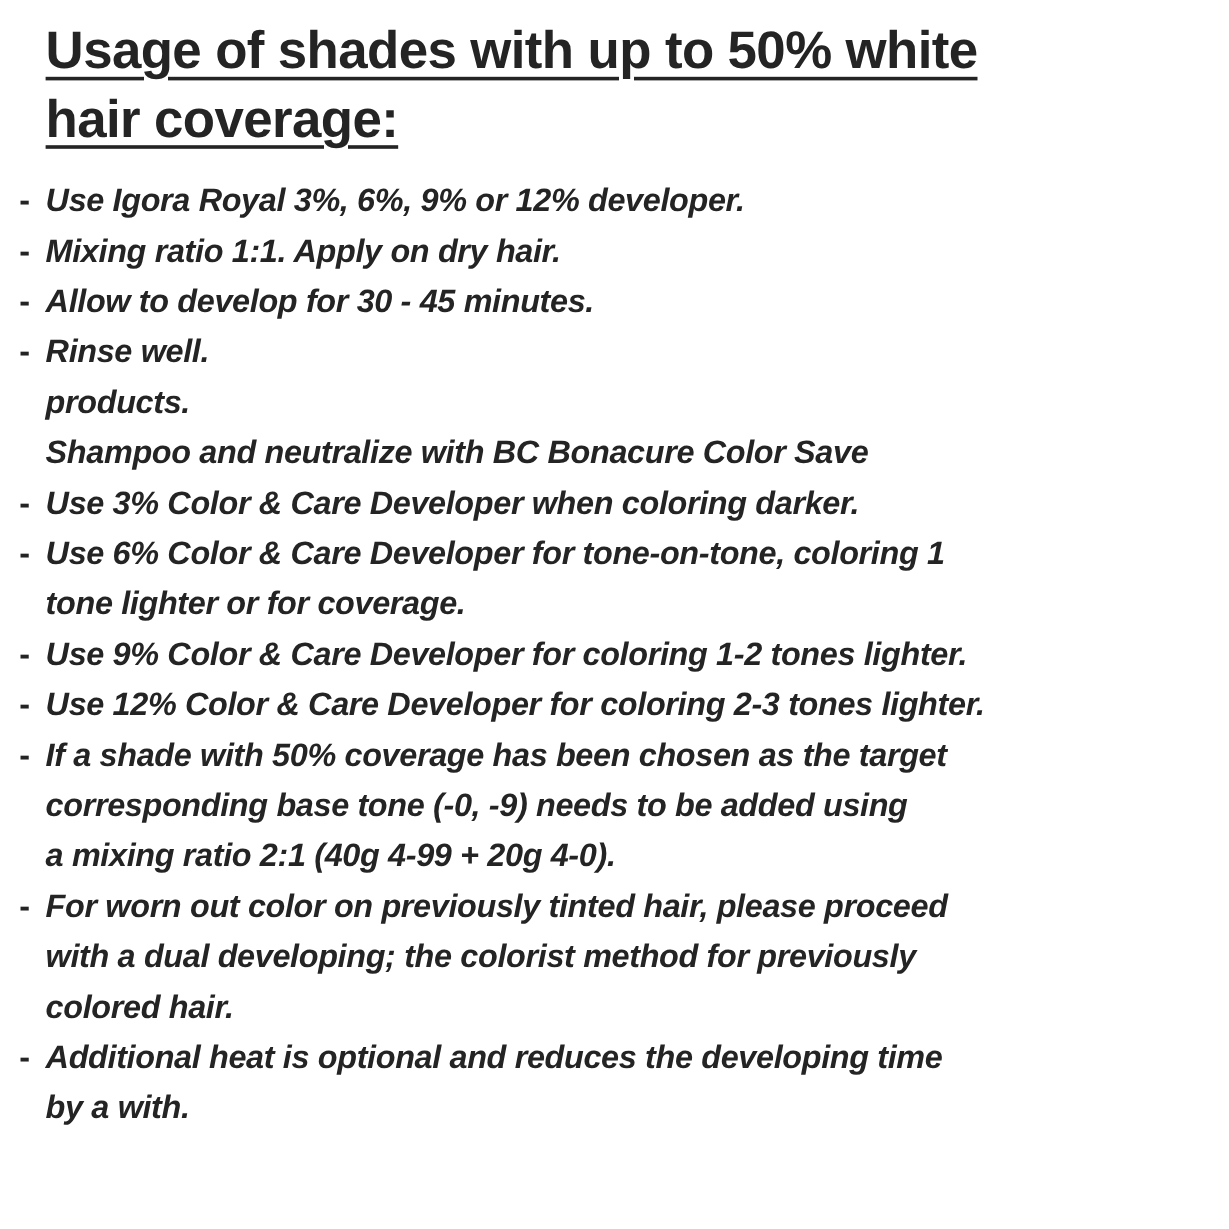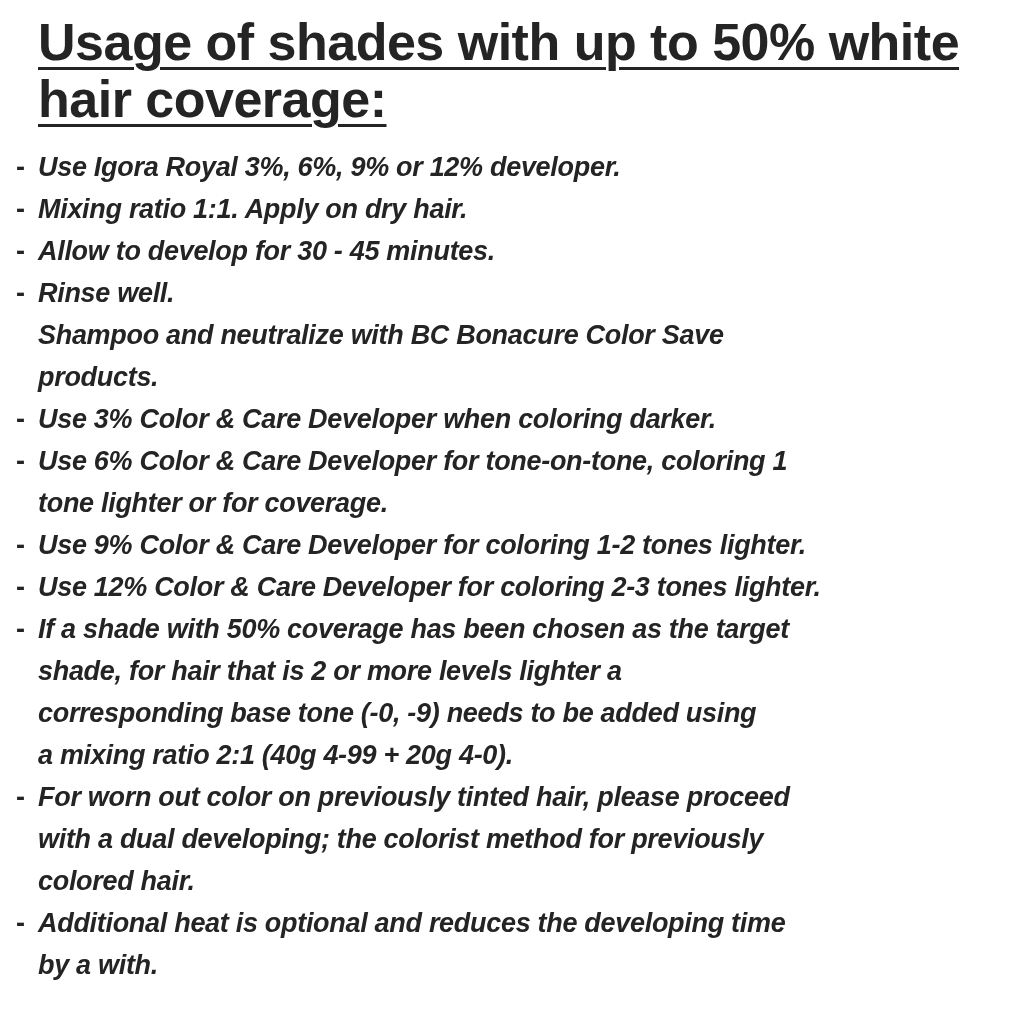--- a/index.html
+++ b/index.html
@@ -19,21 +19,21 @@
     width: 1024px;
     height: 1024px;
     padding: 14px 30px 0 16px;
   }
   .heading {
     margin-left: 22px;
     margin-bottom: 16px;
   }
   .heading-line {
     display: block;
-    font-size: 52px;
+    font-size: 44px;
     font-weight: 700;
     line-height: 57px;
     letter-spacing: -0.5px;
     text-decoration: underline;
     text-decoration-thickness: 3px;
     text-underline-offset: 7px;
     white-space: nowrap;
   }
   .list {
     margin-top: 18px;
@@ -77,25 +77,25 @@
       <div class="row">
         <span class="dash">-</span>
         <span class="txt">Allow to develop for 30 - 45 minutes.</span>
       </div>
       <div class="row">
         <span class="dash">-</span>
         <span class="txt">Rinse well.</span>
       </div>
       <div class="row">
         <span class="dash"></span>
-        <span class="txt">Shampoo and neutralize with BC Bonacure Color Save</span>
+        <span class="txt">products.</span>
       </div>
       <div class="row">
         <span class="dash"></span>
-        <span class="txt">products.</span>
+        <span class="txt">Shampoo and neutralize with BC Bonacure Color Save</span>
       </div>
       <div class="row">
         <span class="dash">-</span>
         <span class="txt">Use 3% Color &amp; Care Developer when coloring darker.</span>
       </div>
       <div class="row">
         <span class="dash">-</span>
         <span class="txt">Use 6% Color &amp; Care Developer for tone-on-tone, coloring 1</span>
       </div>
       <div class="row">
@@ -106,24 +106,20 @@
         <span class="dash">-</span>
         <span class="txt">Use 9% Color &amp; Care Developer for coloring 1-2 tones lighter.</span>
       </div>
       <div class="row">
         <span class="dash">-</span>
         <span class="txt">Use 12% Color &amp; Care Developer for coloring 2-3 tones lighter.</span>
       </div>
       <div class="row">
         <span class="dash">-</span>
         <span class="txt">If a shade with 50% coverage has been chosen as the target</span>
-      </div>
-      <div class="row">
-        <span class="dash"></span>
-        <span class="txt">shade, for hair that is 2 or more levels lighter a</span>
       </div>
       <div class="row">
         <span class="dash"></span>
         <span class="txt">corresponding base tone (-0, -9) needs to be added using</span>
       </div>
       <div class="row">
         <span class="dash"></span>
         <span class="txt">a mixing ratio 2:1 (40g 4-99 + 20g 4-0).</span>
       </div>
       <div class="row">

